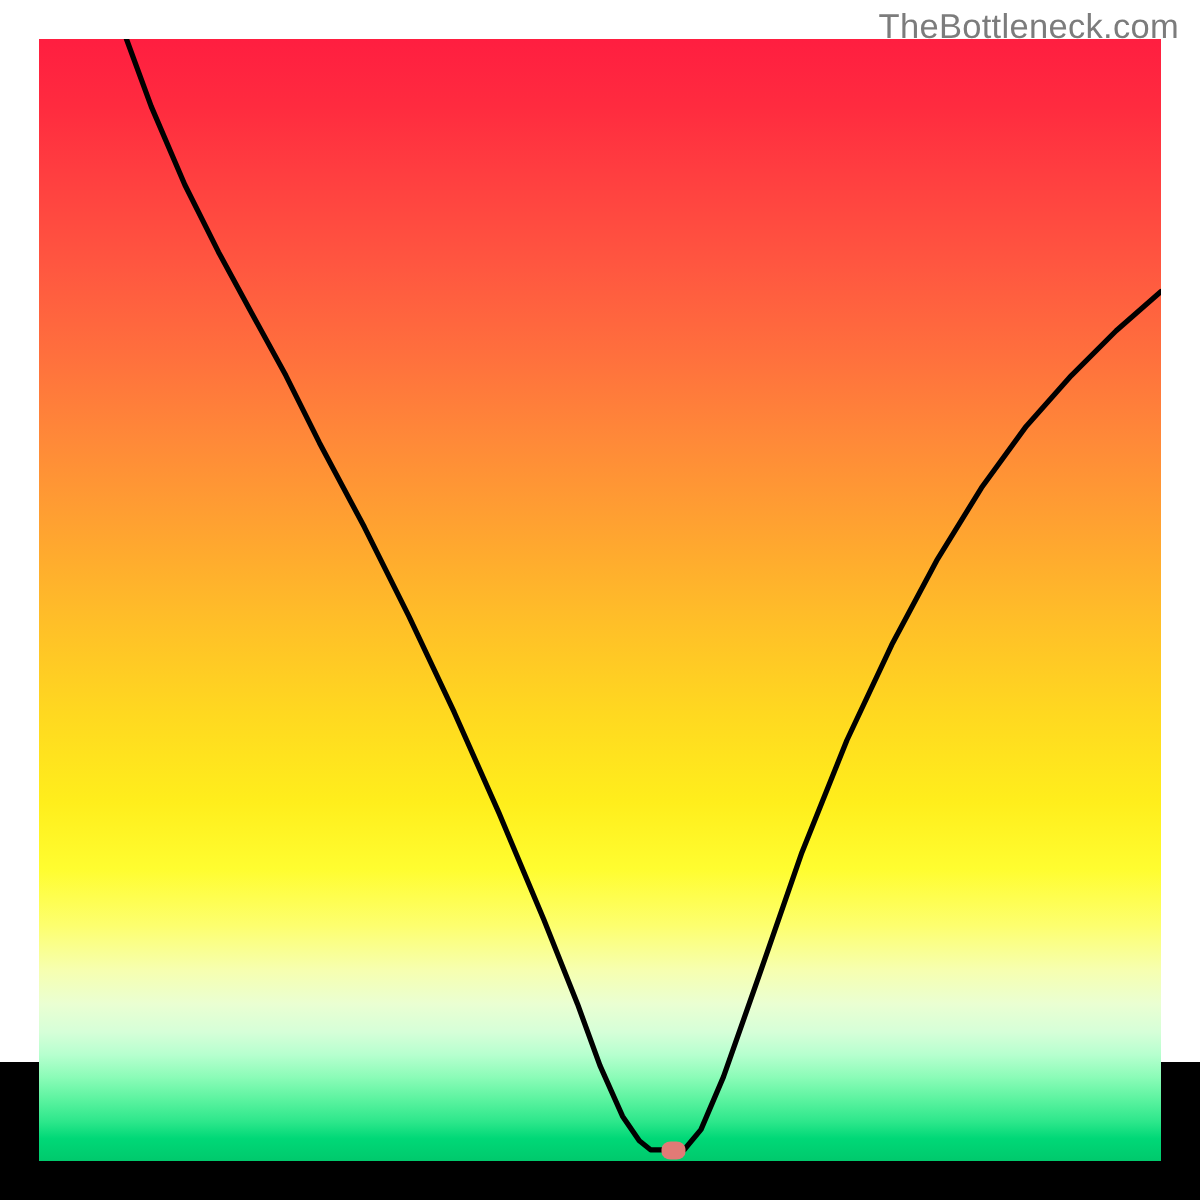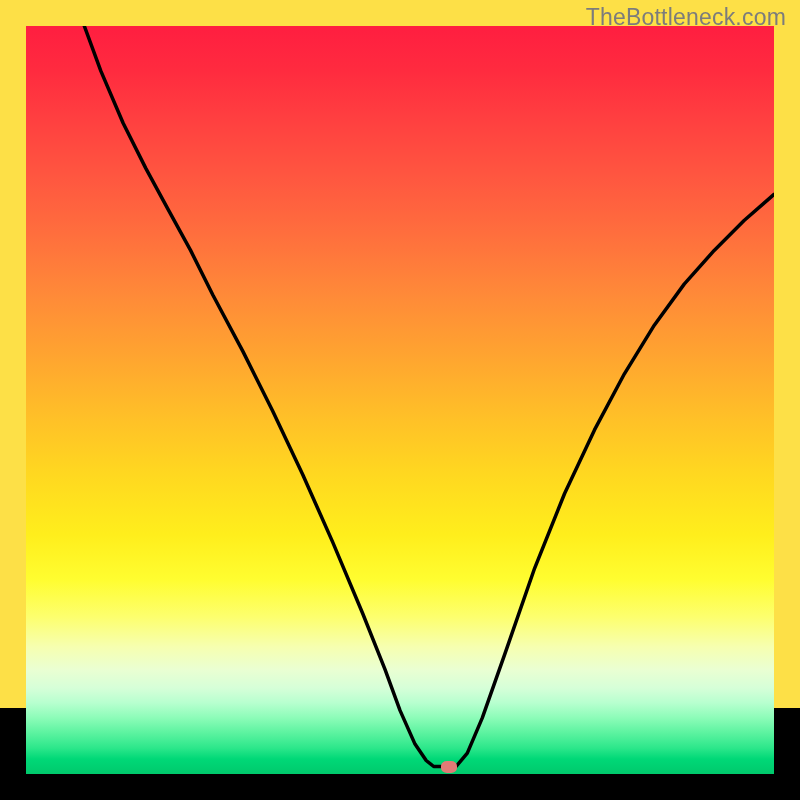--- a/index.html
+++ b/index.html
@@ -8,21 +8,21 @@
     width: 800px;
     height: 800px;
     background: #000;
     overflow: hidden;
     font-family: Arial, Helvetica, sans-serif;
   }
   .frame {
     position: relative;
     width: 800px;
     height: 708px;
-    background: #fde047;
+    background: #ffffff;
   }
   .watermark {
     position: absolute;
     top: 4px;
     right: 14px;
     color: #7c7c7c;
     font-size: 23px;
     font-weight: 400;
     letter-spacing: 0.2px;
     z-index: 10;

